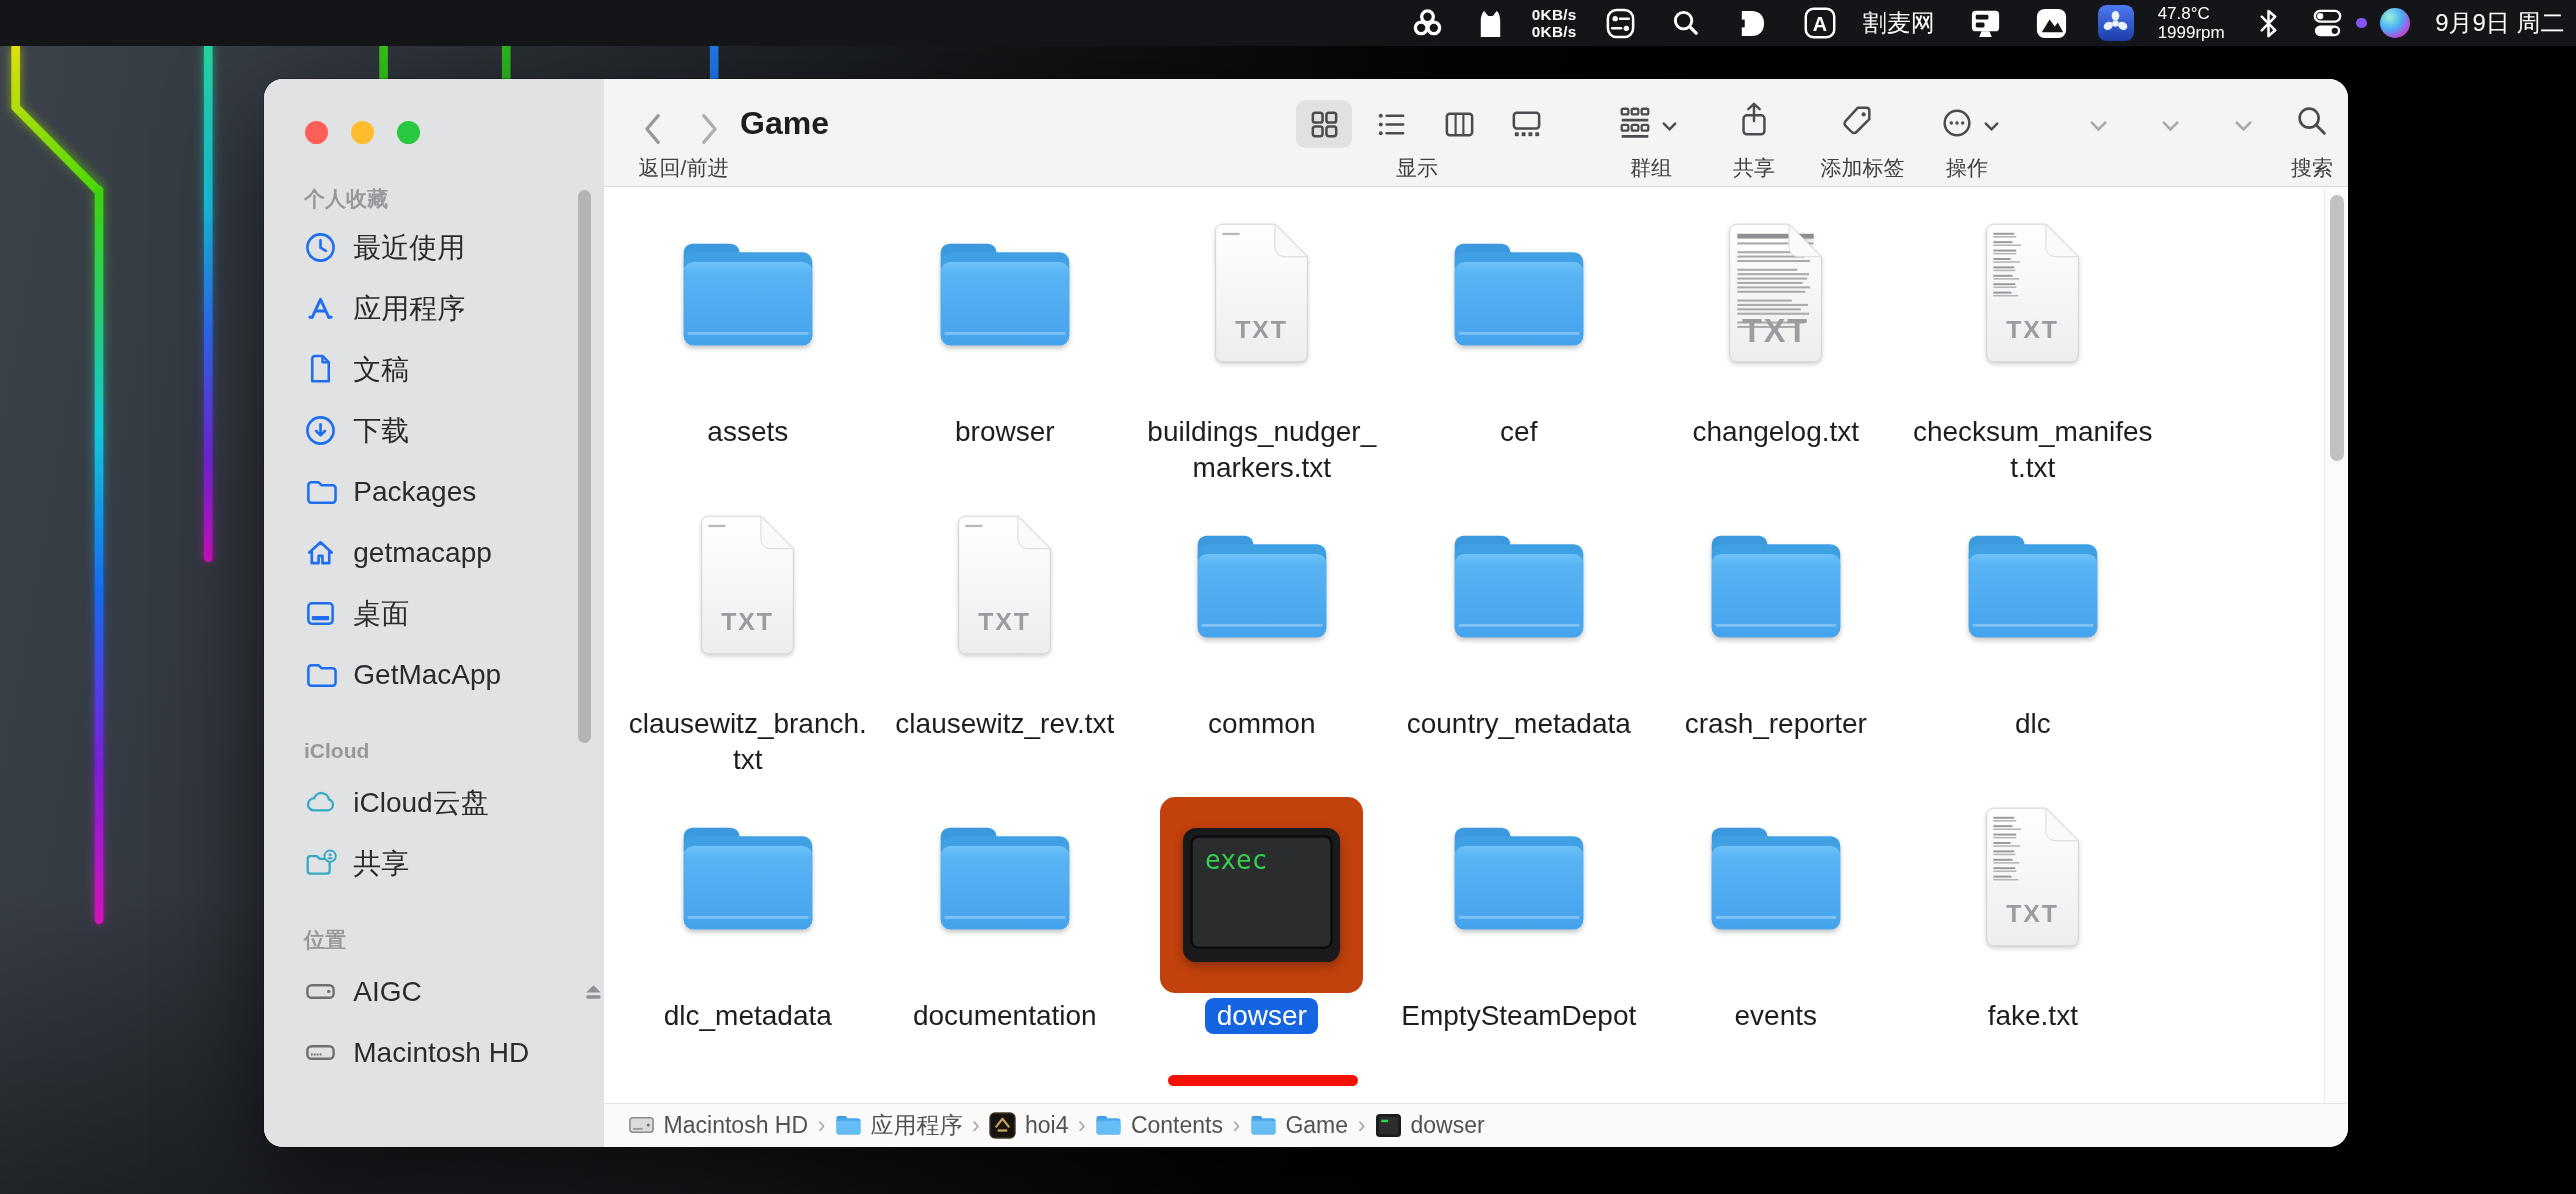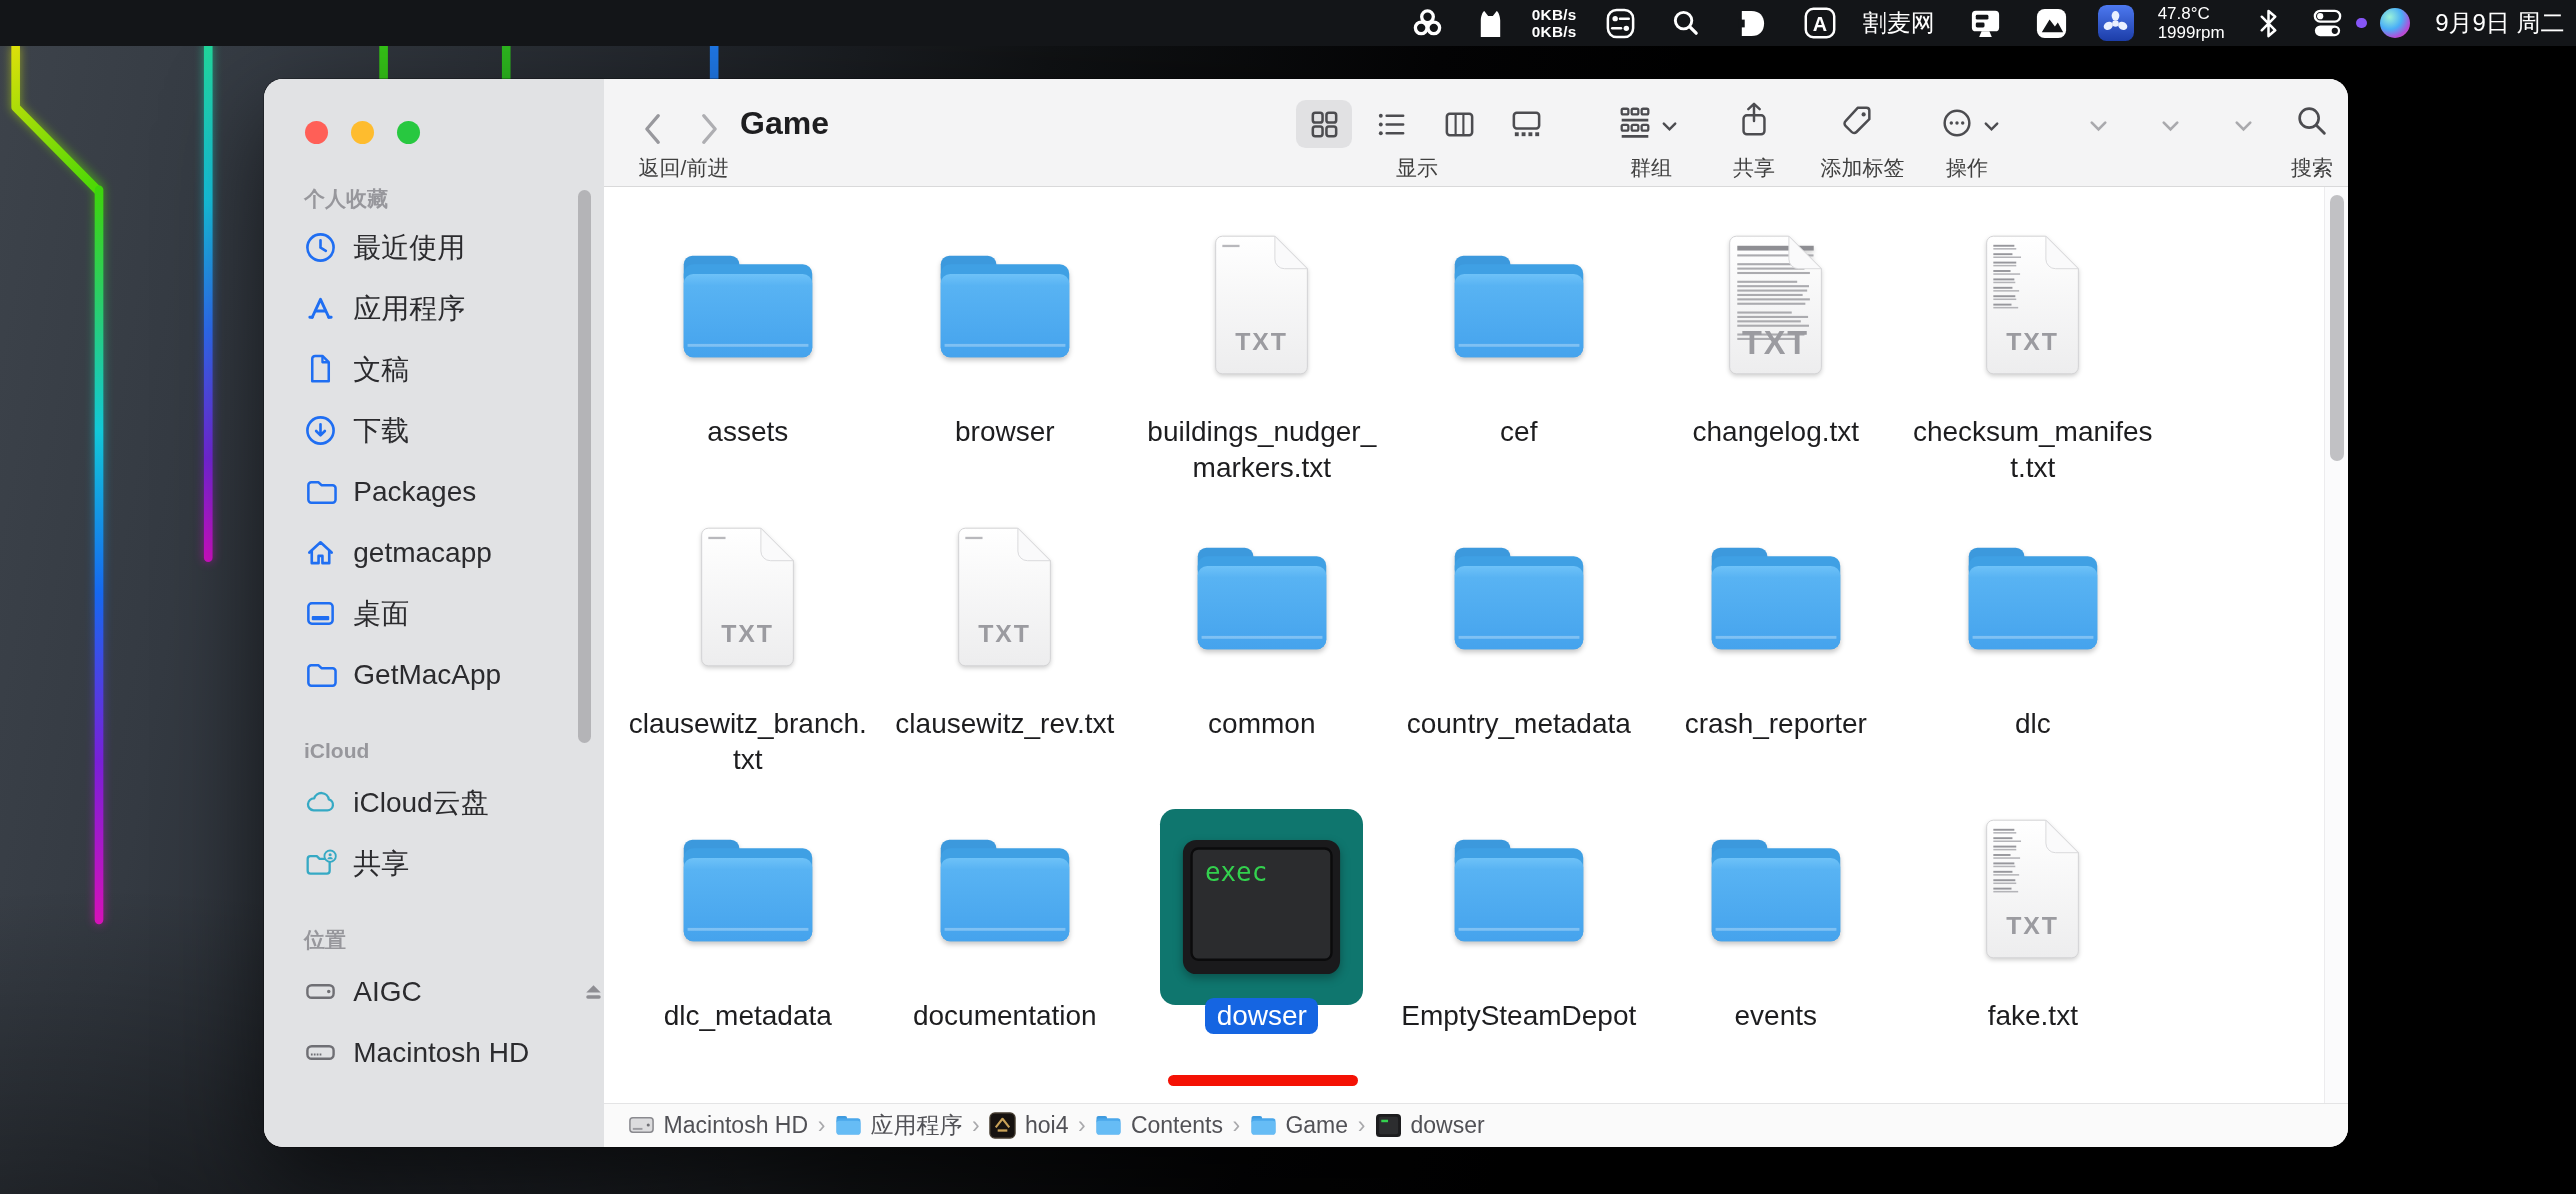--- a/index.html
+++ b/index.html
@@ -64,23 +64,23 @@
     color:#4c4c50; }
   .view-btn.sel { background:#e1e1e3; }
   .tb-ic { color:#4c4c50; }
   .tb-chev { color:#4c4c50; }
   .tb-collapse { color:#a9a9ad; }
 
   .content { position:absolute; left:340px; right:0; top:108px; bottom:44px; background:#fff; }
   .grid { position:absolute; left:15.3px; top:26px; display:grid;
     grid-template-columns:repeat(6,257px); grid-auto-rows:292px; }
   .tile { position:relative; width:257px; height:292px; }
-  .icon-box { position:absolute; left:27px; top:12px; width:203px; height:196px;
+  .icon-box { position:absolute; left:27px; top:0; width:203px; height:196px;
     display:flex; justify-content:center; }
-  .tile.selected .icon-box { background:#0f766e; border-radius:15.3px; }
+  .tile.selected .icon-box { background:#c2410c; border-radius:15.3px; }
   .ic-folder { margin-top:23px; filter:drop-shadow(0 3.8px 2.9px rgba(0,0,0,.22)); }
   .ic-page { margin-top:7.7px; filter:drop-shadow(0 2.9px 1.9px rgba(0,0,0,.18)); }
   .ic-exec { margin-top:29px; filter:drop-shadow(0 4.8px 4.8px rgba(0,0,0,.3)); }
   .label-row { position:absolute; left:6.7px; right:6.7px; top:201px; text-align:center;
     font-size:28px; line-height:36px; color:#1d1d1f; word-break:break-all; }
   .label-pill { display:inline-block; background:#1565e2; color:#fff; border-radius:8.6px; padding:0 11.5px; }
   .annotation-line { position:absolute; left:35px; top:278px; width:190px; height:10.5px;
     border-radius:5.8px; background:#f41104; }
 
   .ct-scroll-track { position:absolute; right:0; top:0; bottom:0; width:24px; background:#fbfbfc;

